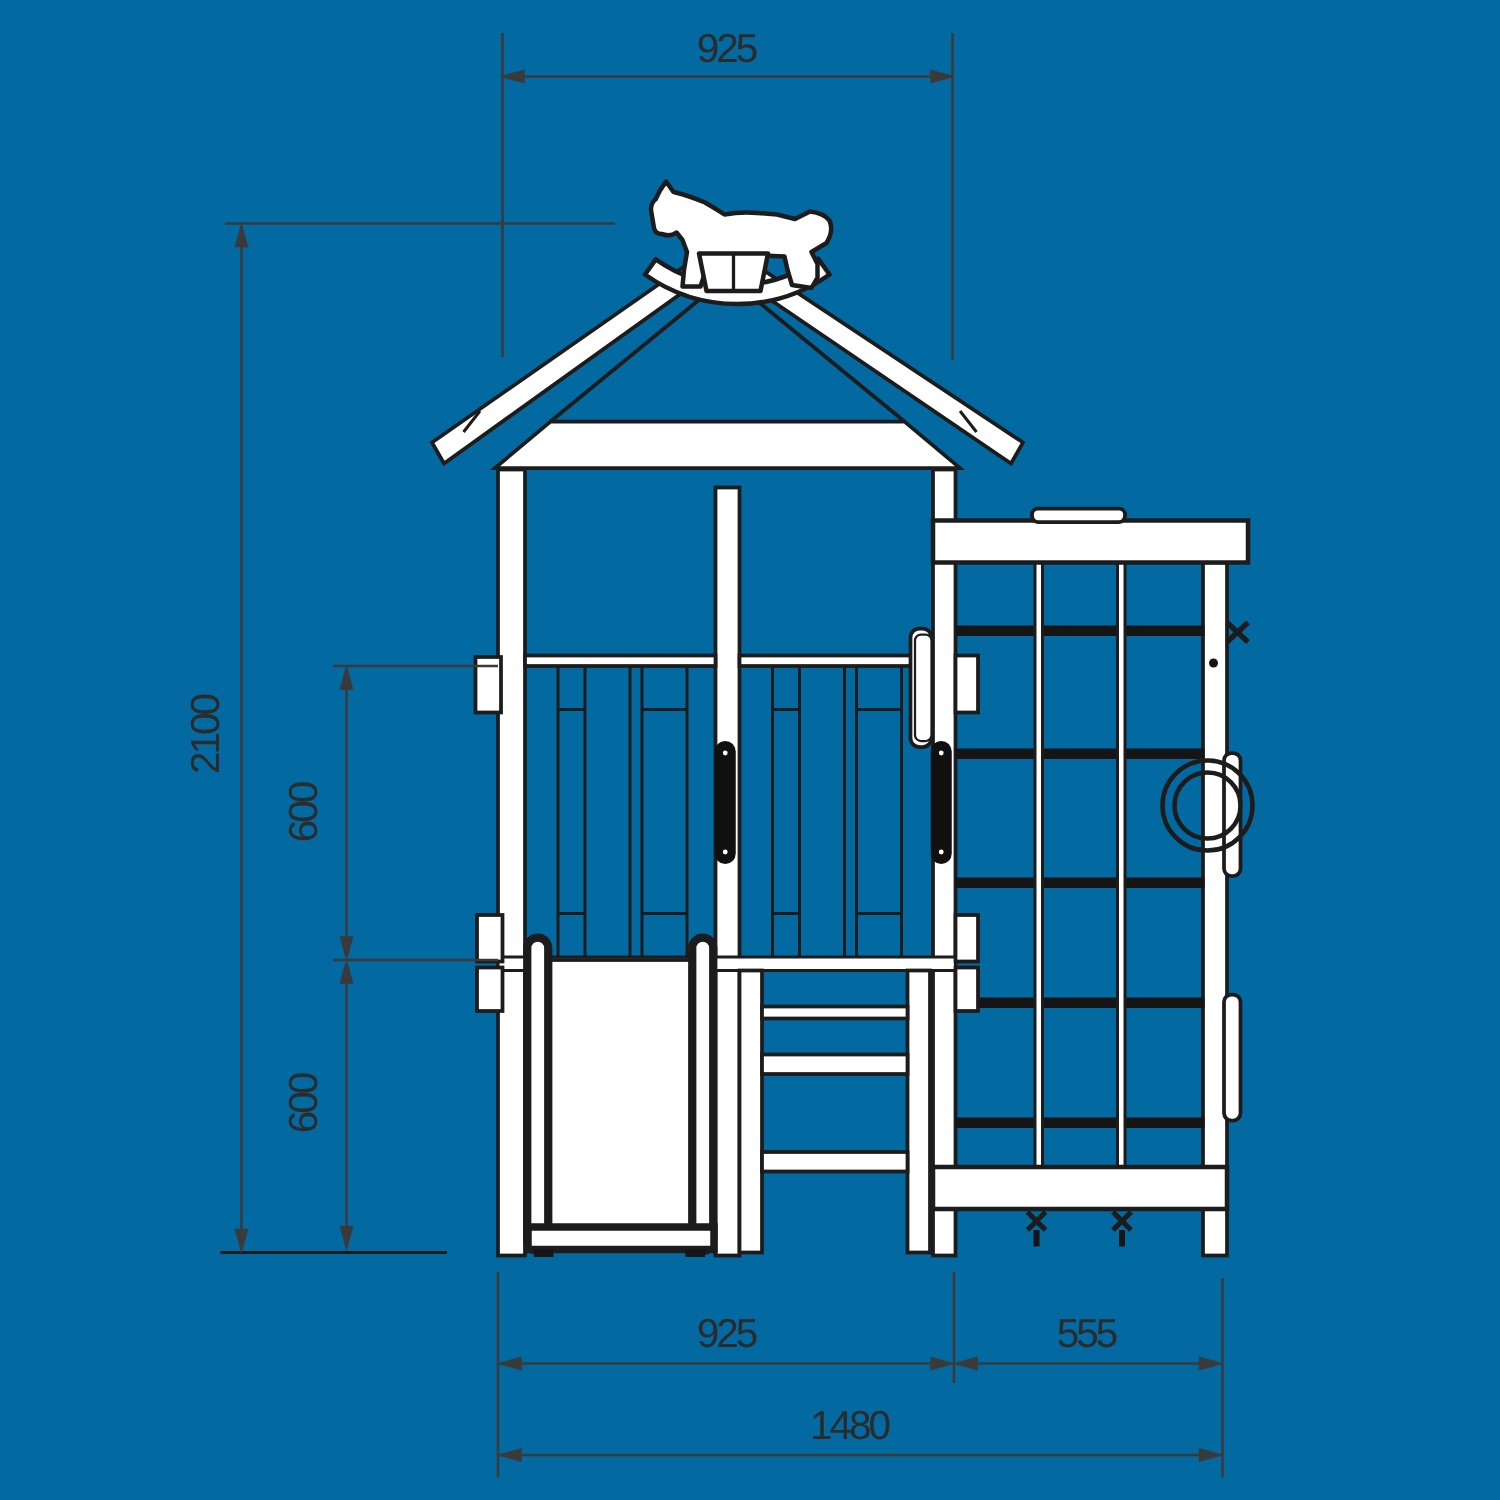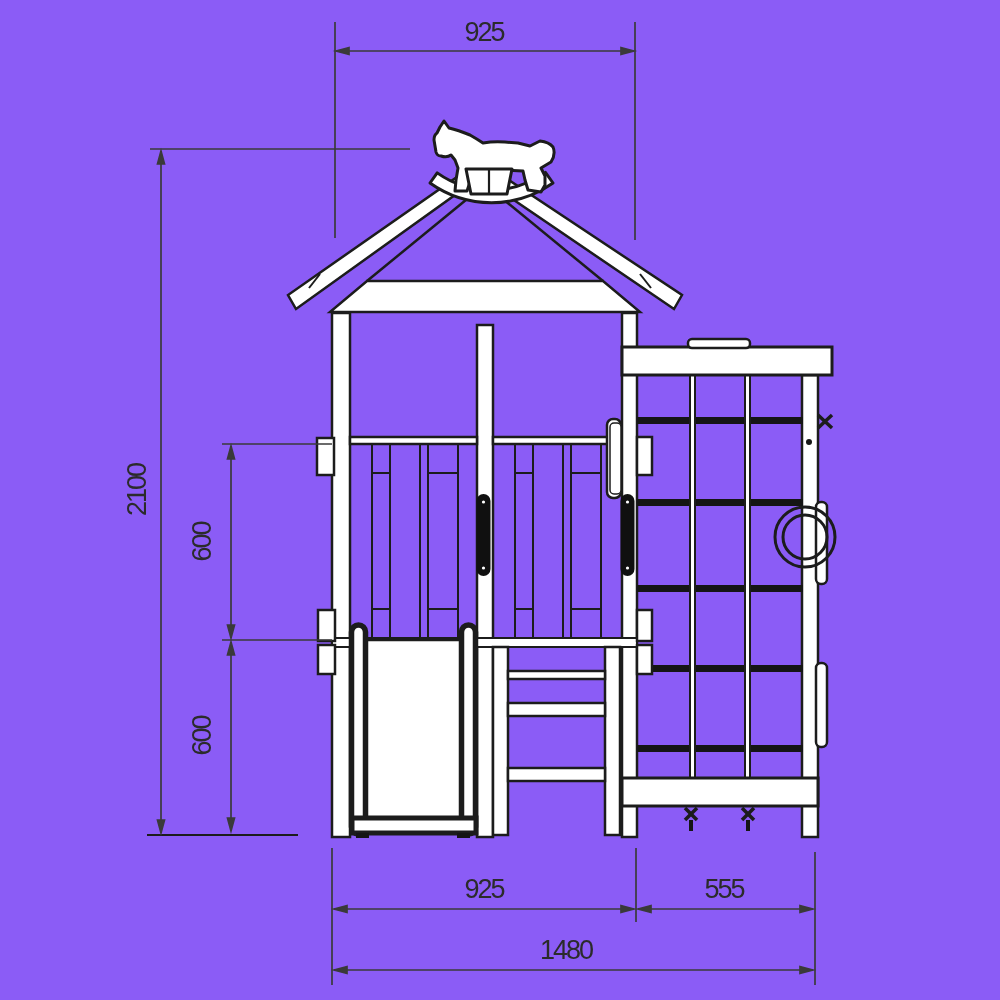--- a/index.html
+++ b/index.html
@@ -1,16 +1,16 @@
 <!DOCTYPE html>
 <html><head>
 <meta charset="utf-8">
 <style>
   html,body{margin:0;padding:0;background:#ffffff;}
-  .stage{width:1000px;height:1000px;position:relative;background:#8b5cf6;overflow:hidden;}
+  .stage{width:1000px;height:1000px;position:relative;background:#0369a1;overflow:hidden;}
   svg{display:block;}
   text.dim{font-family:"Liberation Sans","DejaVu Sans",sans-serif;
            font-size:27px;letter-spacing:-2px;fill:#2b2b2b;}
 </style>
 </head>
 <body>
 
 <div class="stage">
 <svg width="1000" height="1000" viewBox="0 0 1000 1000">
 

